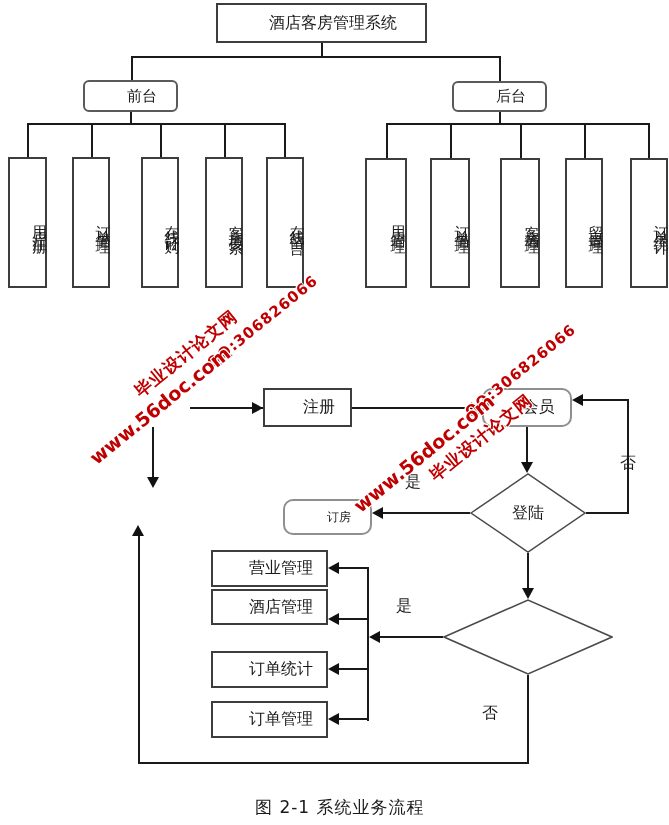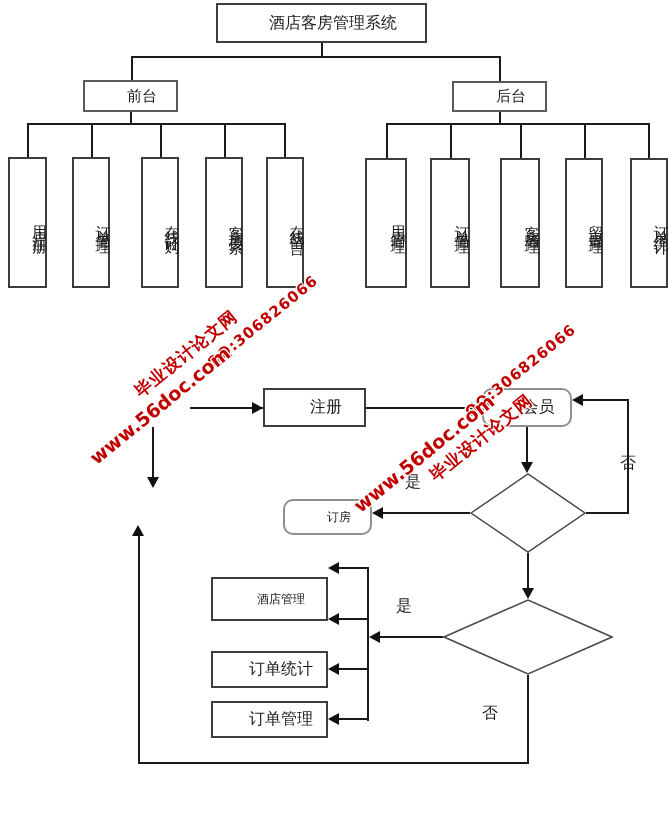--- a/index.html
+++ b/index.html
@@ -5,21 +5,21 @@
   html,body{margin:0;padding:0;background:#fff;}
   .stage{position:relative;width:669px;height:825px;background:#fff;overflow:hidden;
          font-family:"DejaVu Sans","Liberation Sans",sans-serif;color:#1a1a1a;}
   
   .hl,.vl{position:absolute;background:#1a1a1a;z-index:1;}
   .hl{height:2px;}  .vl{width:2px;}
   
   .box{position:absolute;display:flex;align-items:center;justify-content:center;
        background:#fff;border:2px solid #3d3d3d;box-sizing:border-box;
        font-size:15px;z-index:2;text-align:center;padding-left:23px;}
-  .thick{border-color:#5a5a5a;}
+  .thick{border-color:#5a5a5a;border-radius:6px;}
   .rounded{border:2px solid #8f8f8f;border-radius:10px;}
   .vbox{writing-mode:vertical-rl;text-orientation:upright;letter-spacing:5px;font-size:15px;}
   
   .arr{position:absolute;width:0;height:0;z-index:2;}
   .arr.r{border-top:6px solid transparent;border-bottom:6px solid transparent;border-left:11px solid #111;}
   .arr.l{border-top:6px solid transparent;border-bottom:6px solid transparent;border-right:11px solid #111;}
   .arr.d{border-left:6px solid transparent;border-right:6px solid transparent;border-top:11px solid #111;}
   .arr.u{border-left:6px solid transparent;border-right:6px solid transparent;border-bottom:11px solid #111;}
   
   .lab{position:absolute;font-size:16px;z-index:3;}
@@ -106,41 +106,44 @@
   <div class="hl" style="left:337px;top:668px;width:31px"></div>
   <div class="arr l" style="left:328px;top:663px"></div>
   <div class="hl" style="left:337px;top:718px;width:31px"></div>
   <div class="arr l" style="left:328px;top:713px"></div>
 
   <div class="vl" style="left:527px;top:675px;height:89px"></div>
   <div class="hl" style="left:138px;top:762px;width:390px"></div>
   <div class="vl" style="left:138px;top:534px;height:230px"></div>
   <div class="arr u" style="left:132px;top:525px"></div>
 
-  <div class="box" style="left:263px;top:388px;width:103px;height:39px;font-size:16px">注册</div>
+  <div class="box" style="left:263px;top:388px;width:89px;height:39px;font-size:16px">注册</div>
   <div class="box rounded" style="left:482px;top:388px;width:90px;height:39px;font-size:16px">会员</div>
   <div class="box rounded" style="left:283px;top:499px;width:89px;height:36px;font-size:12px">订房</div>
 
   <svg class="dia" style="left:470px;top:473px" width="116" height="80">
     <polygon points="1,40 58,1 115,40 58,79" fill="#ffffff" stroke="#4a4a4a" stroke-width="1.5"></polygon>
   </svg>
+  <div class="dlabel" style="left:470px;top:473px;width:116px;height:80px">登陆</div>
 
   <svg class="dia" style="left:443px;top:599px" width="170" height="76">
     <polygon points="1,38 85,1 169,38 85,75" fill="#ffffff" stroke="#4a4a4a" stroke-width="1.5"></polygon>
   </svg>
 
-  <div class="box" style="left:211px;top:577px;width:117px;height:44px;font-size:12px">酒店管理</div>
+  <div class="box" style="left:211px;top:550px;width:117px;height:37px;font-size:16px">营业管理</div>
+  <div class="box" style="left:211px;top:589px;width:117px;height:36px;font-size:16px">酒店管理</div>
   <div class="box" style="left:211px;top:651px;width:117px;height:37px;font-size:16px">订单统计</div>
   <div class="box" style="left:211px;top:701px;width:117px;height:37px;font-size:16px">订单管理</div>
 
   <div class="lab" style="left:405px;top:472px">是</div>
   <div class="lab" style="left:620px;top:453px">否</div>
   <div class="lab" style="left:396px;top:596px">是</div>
   <div class="lab" style="left:482px;top:703px">否</div>
 
+  <div class="cap" style="left:255px;top:796px">图 2-1   系统业务流程</div>
 
   <div class="wm cn" style="left:137px;top:382px">毕业设计论文网</div>
   <div class="wm qq" style="left:209px;top:356px">QQ:306826066</div>
   <div class="wm url" style="left:92px;top:449px">www.56doc.com</div>
 
   <div class="wm qq" style="left:467px;top:405px">QQ:306826066</div>
   <div class="wm cn" style="left:432px;top:466px">毕业设计论文网</div>
   <div class="wm url" style="left:356px;top:497px">www.56doc.com</div>
 
 </div>

